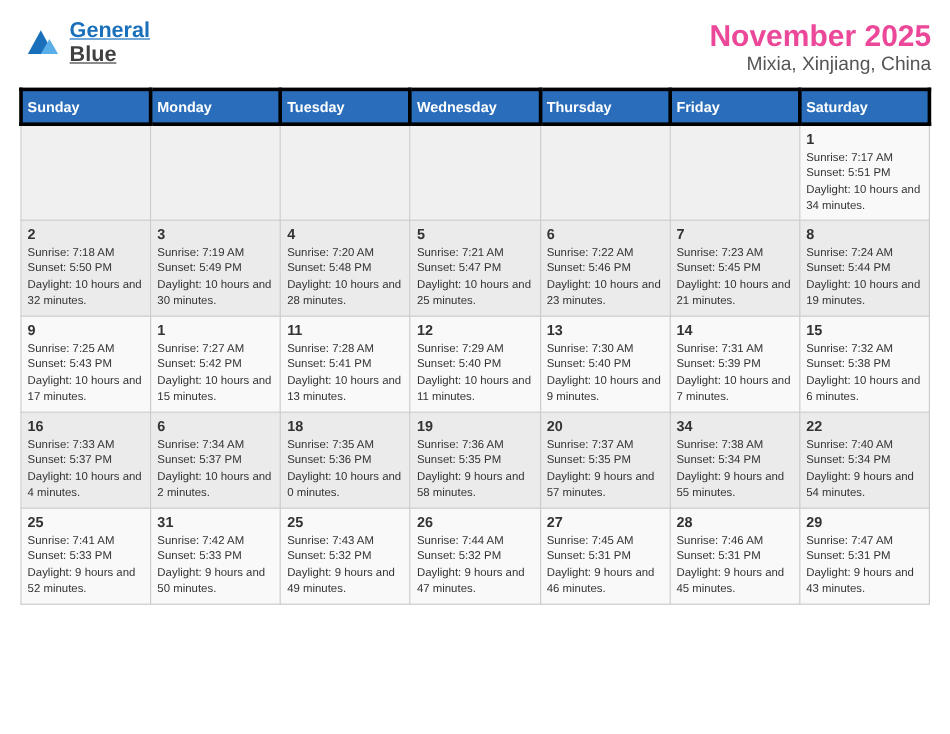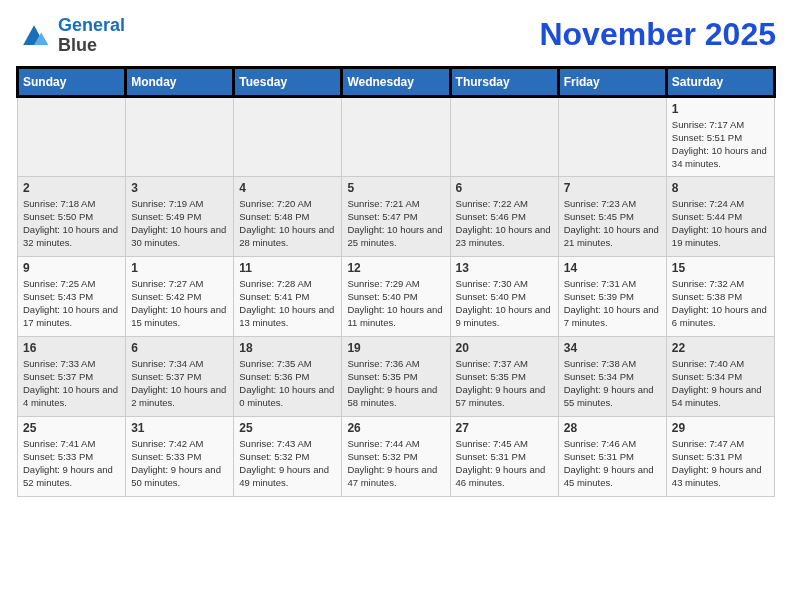--- a/index.html
+++ b/index.html
@@ -20,32 +20,32 @@
       display: flex;
       align-items: center;
       gap: 6px;
     }
     .logo-text {
       font-size: 18px;
       font-weight: bold;
       color: #333;
       line-height: 1.1;
     }
-    .logo-text span { color: #1a6fbb; }
+    .logo-text span { color: #1a6fbb; text-decoration: underline; }
     .logo-icon {
       width: 36px;
       height: 36px;
     }
     .title-block {
       text-align: right;
     }
     .month-title {
-      font-size: 32px;
-      font-weight: bold;
-      color: #1d4ed8;
+      font-size: 25px;
+      font-weight: bold;
+      color: #ec4899;
       margin-left: 10px;
     }
     .location-title {
       font-size: 16px;
       color: #555;
     }
     table {
       width: 100%;
       border-collapse: collapse;
       table-layout: fixed;
@@ -98,20 +98,21 @@
       <polygon points="8,30 20,8 32,30" fill="#1a6fbb"></polygon>
       <polygon points="20,30 28,16 36,30" fill="#5aaee8"></polygon>
     </svg>
     <div class="logo-text">
       <span>General</span><br>
       <span style="color:#404040">Blue</span>
     </div>
   </div>
   <div class="title-block">
     <div class="month-title">November 2025</div>
+    <div class="location-title">Mixia, Xinjiang, China</div>
   </div>
 </div>
 
 <table>
   <thead>
     <tr>
       <th>Sunday</th>
       <th>Monday</th>
       <th>Tuesday</th>
       <th>Wednesday</th>

